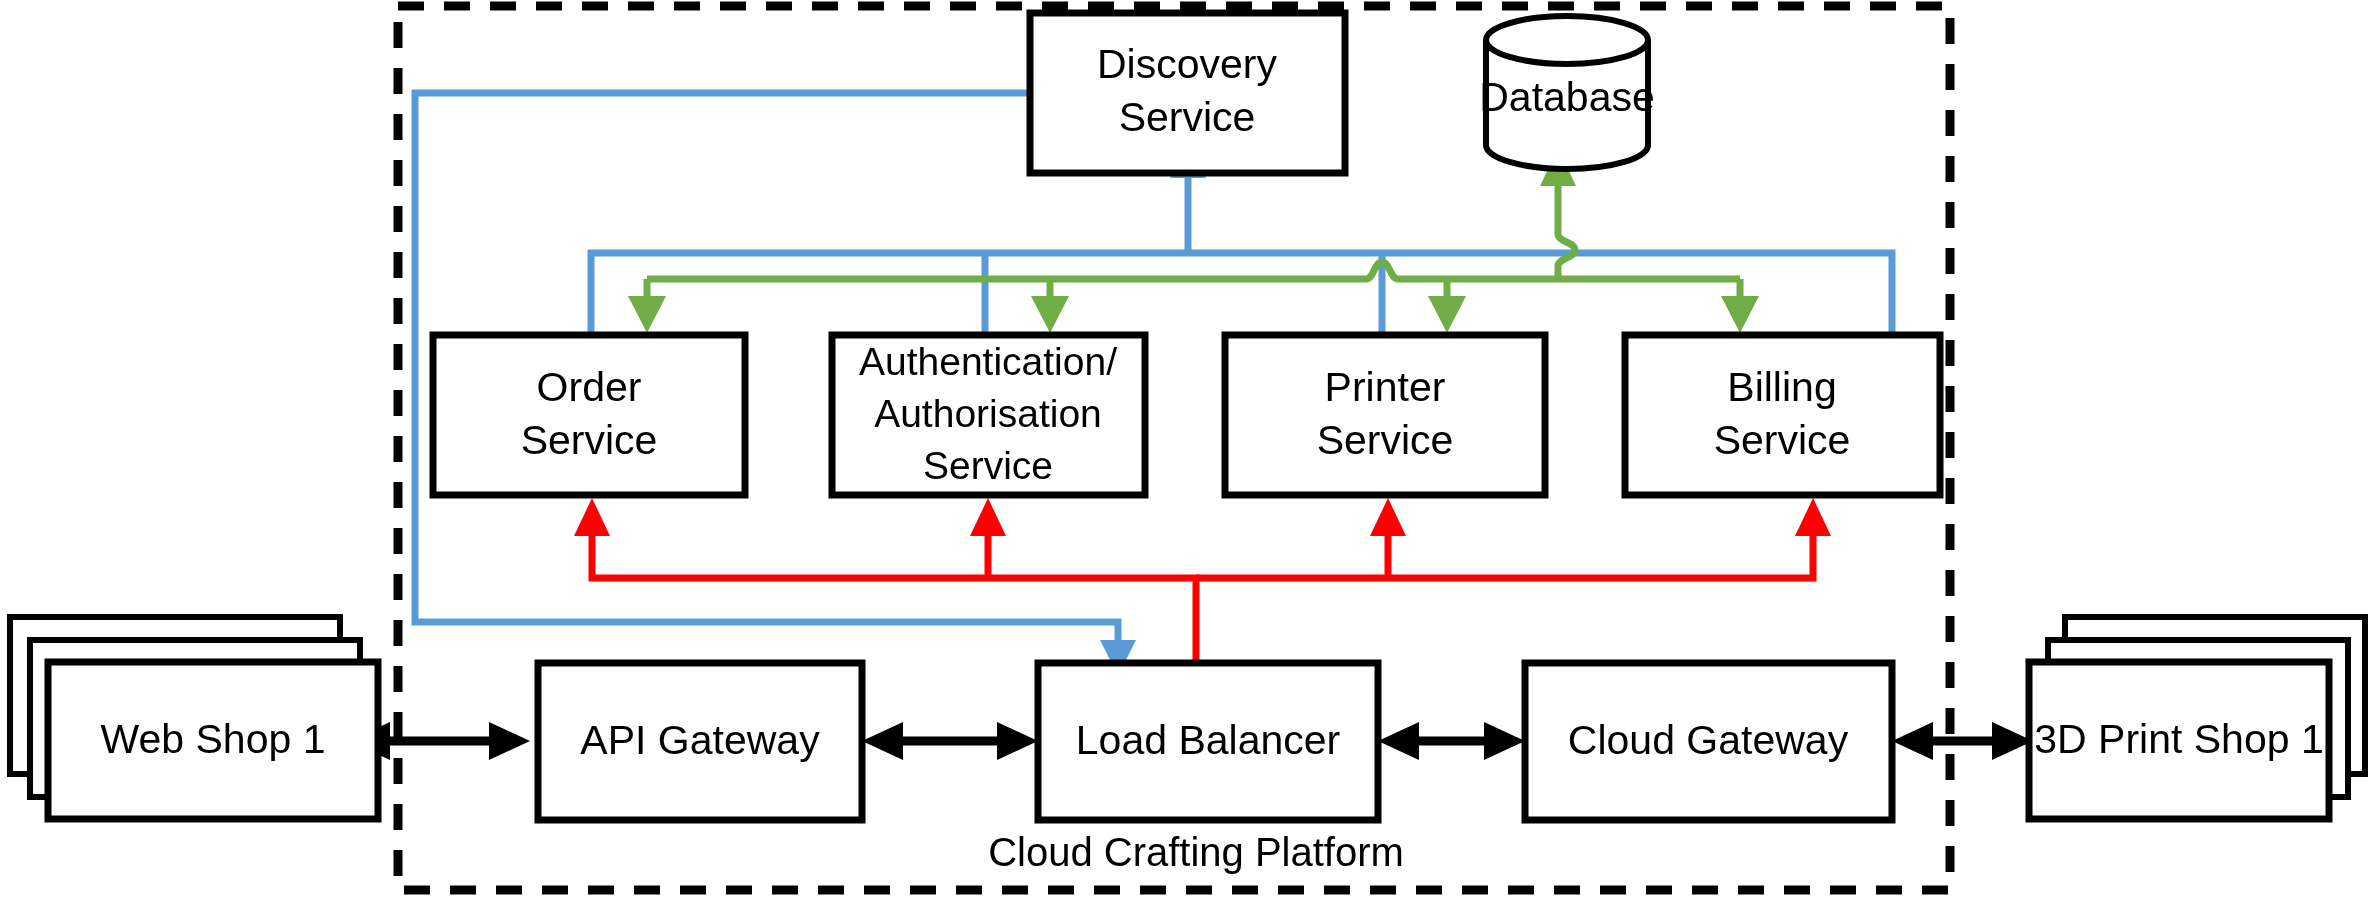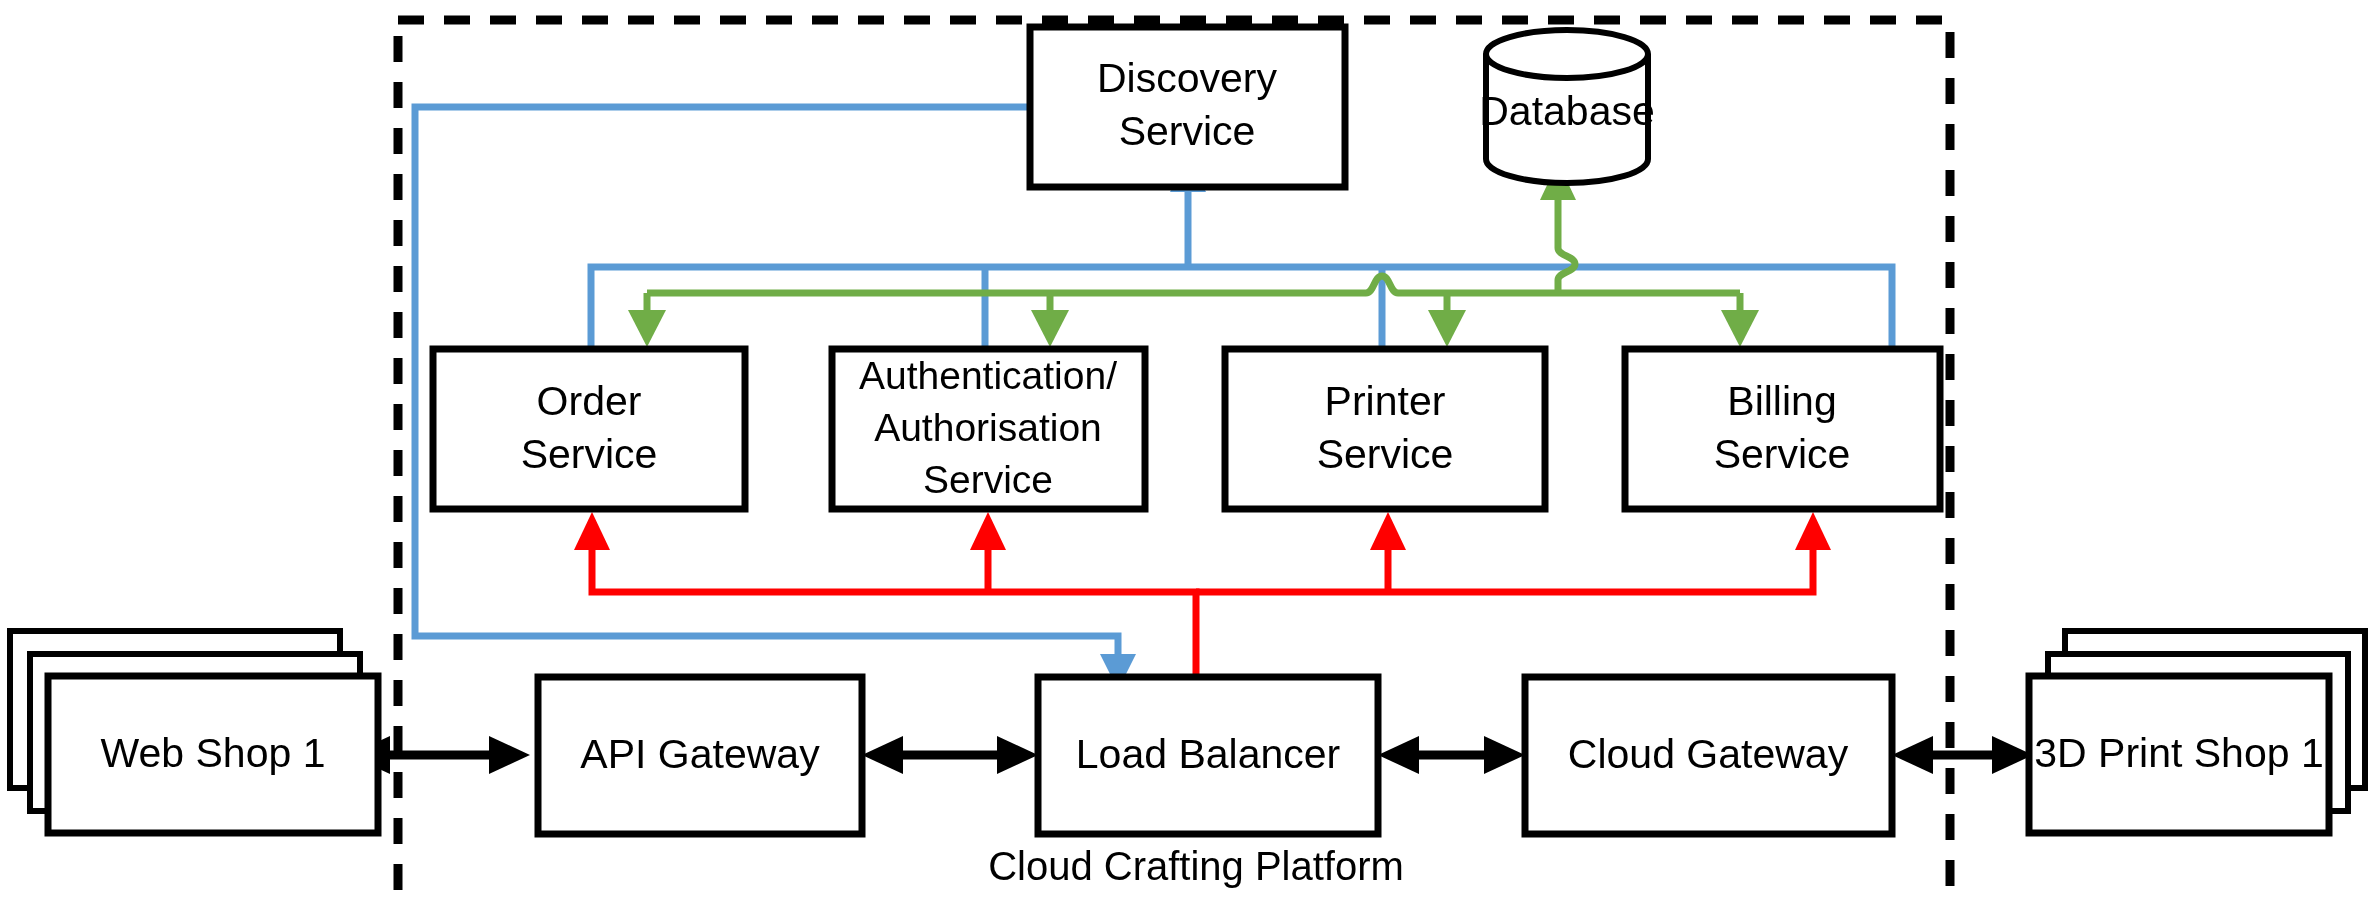--- a/index.html
+++ b/index.html
@@ -11,21 +11,20 @@
     width: 2375px;
     height: 899px;
     overflow: hidden;
     font-family: "Liberation Sans", sans-serif;
   }
   #diagram-root {
     position: relative;
     width: 2375px;
     height: 655px;
     background: #ffffff;
-    margin-top: 14px;
   }
   svg#diagram-svg {
     display: block;
     width: 2375px;
     height: 899px;
   }
   .node-label {
     font-family: "Liberation Sans", sans-serif;
     font-size: 41px;
     fill: #000000;

